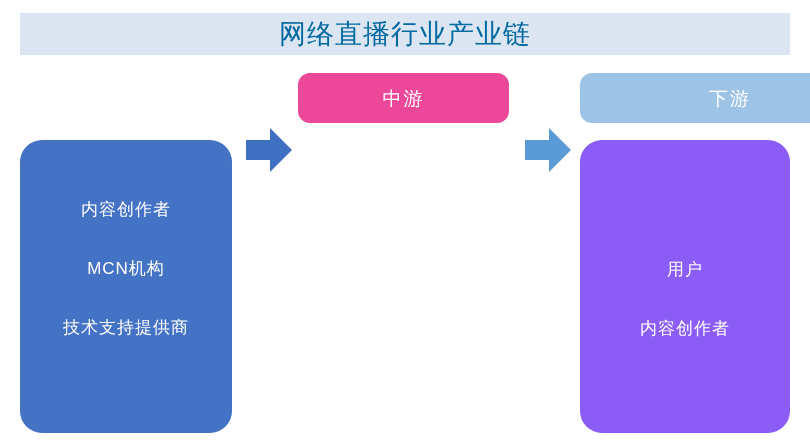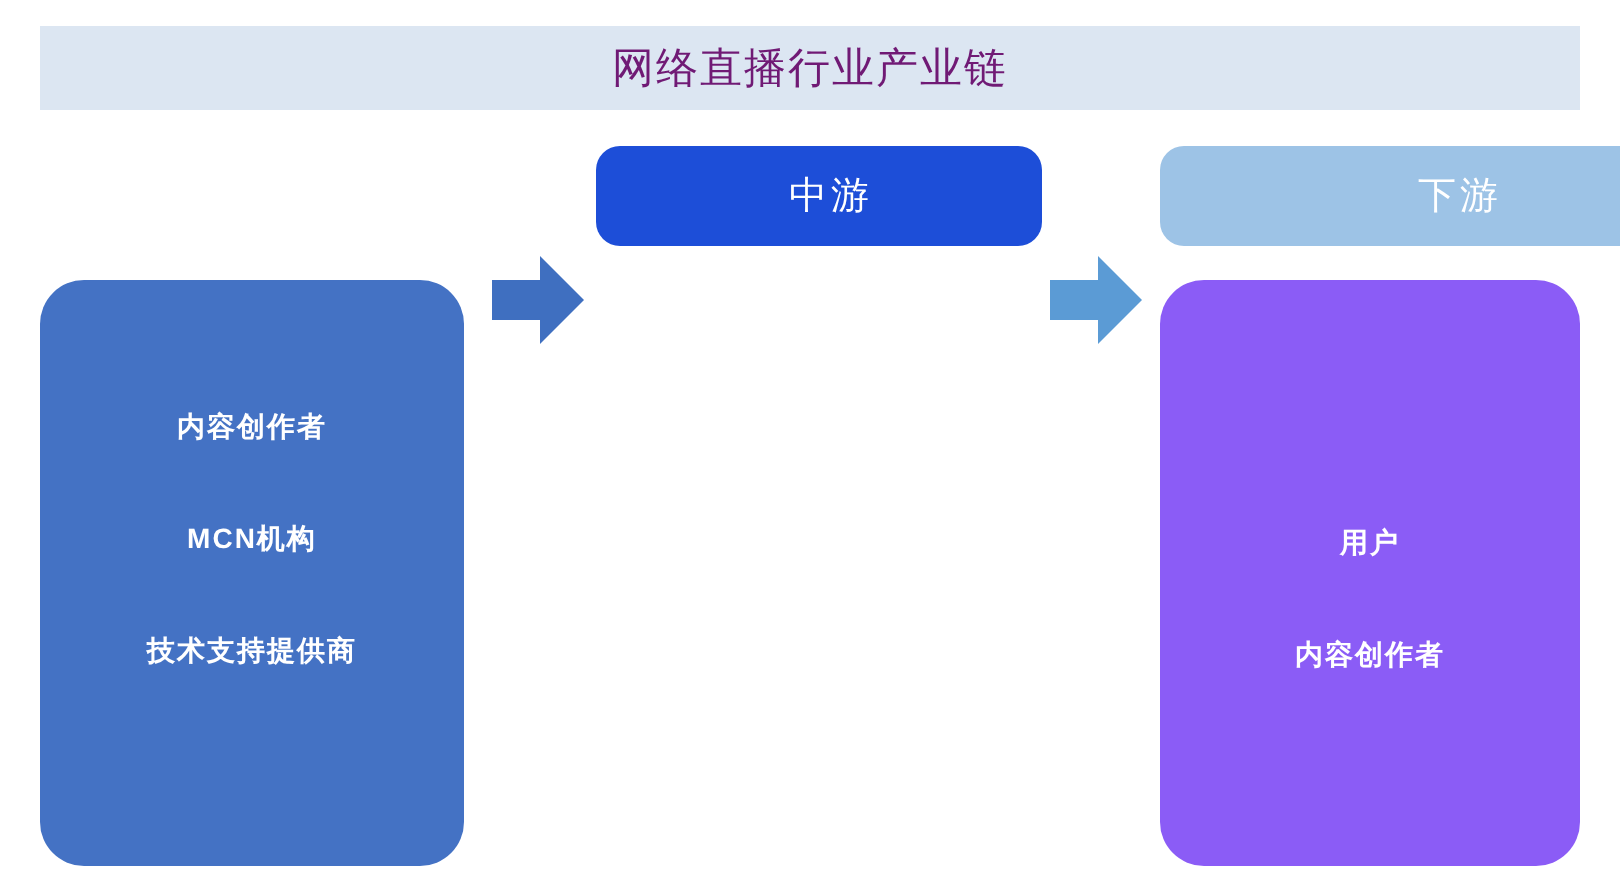--- a/index.html
+++ b/index.html
@@ -25,23 +25,23 @@
     left: 20px;
     top: 13px;
     width: 770px;
     height: 42px;
     background: #dce6f2;
     display: flex;
     align-items: center;
     justify-content: center;
   }
   .title-text {
-    font-size: 21px;
+    font-size: 27px;
     letter-spacing: 1px;
-    color: #701a75;
+    color: #0369a1;
     white-space: nowrap;
     line-height: 1;
   }
   .stage-header {
     position: absolute;
     top: 73px;
     height: 50px;
     border-radius: 12px;
     display: flex;
     align-items: center;
@@ -66,38 +66,37 @@
   }
   .stage-body-inner {
     display: flex;
     flex-direction: column;
     align-items: center;
     justify-content: center;
     width: 100%;
   }
   .stage-item {
     color: #ffffff;
-    font-size: 14px;
+    font-size: 17px;
     letter-spacing: 1px;
     line-height: 1;
     white-space: nowrap;
     text-align: left;
     margin: 21px 0;
-    font-weight: bold;
   }
 
   
   #stage-0-header, #stage-0-body { left: 20px; width: 212px; }
   #stage-0-header { background: #4472c4; }
   #stage-0-body   { background: #4472c4; }
   #stage-0-body .stage-body-inner { transform: translateY(-18px); }
 
   
   #stage-1-header, #stage-1-body { left: 298px; width: 211px; }
-  #stage-1-header { background: #1d4ed8; padding-left: 12px; }
+  #stage-1-header { background: #ec4899; }
   #stage-1-body   { background: #5b9bd5; }
   #stage-1-body .stage-body-inner { transform: translateY(2px); }
 
   
   #stage-2-header, #stage-2-body { left: 580px; width: 210px; }
   #stage-2-header { background: #9dc3e6; padding-left: 45px; }
   #stage-2-body   { background: #8b5cf6; }
   #stage-2-body .stage-body-inner { transform: translateY(12px); }
 
   

